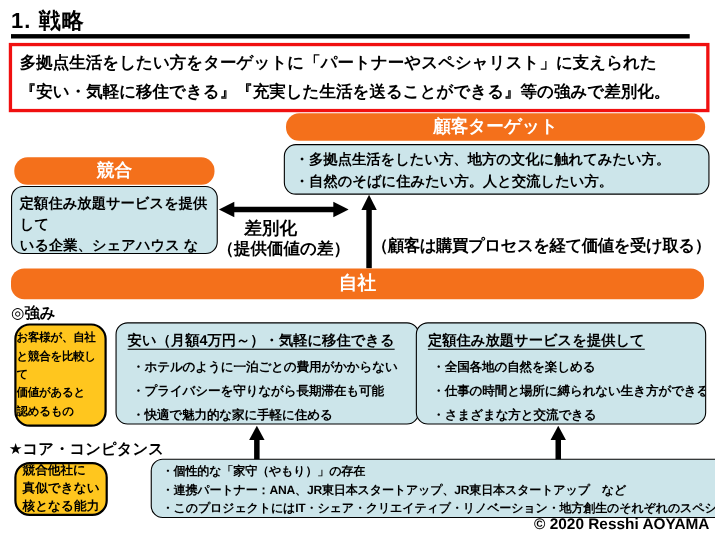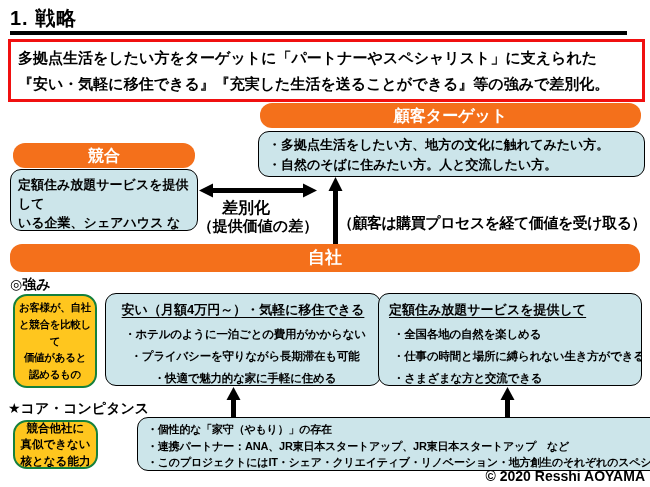--- a/index.html
+++ b/index.html
@@ -39,28 +39,28 @@
   .competitor-box{left:10px;top:169px;width:188px;height:62px;padding:5px 7px;font-size:13px;line-height:19px;}
   .preline{white-space:pre-line;}
   .diff-label{left:198px;top:198px;width:120px;text-align:left;font-size:16px;margin-left:24px;}
   .diff-sublabel{left:182px;top:217px;width:152px;text-align:center;font-size:15px;white-space:nowrap;}
   .tactics-line1{left:347px;top:194px;font-size:15px;white-space:nowrap;}
   .tactics-line2{left:338px;top:214px;font-size:15px;white-space:nowrap;letter-spacing:-0.5px;}
   .section-label{font-size:14px;}
   .strengths-label{left:10px;top:276px;}
   .core-label{left:8px;top:400px;}
   .yellowbox{
-    background:var(--yellow);border:2px solid #15803d;border-radius:14px;
+    background:var(--yellow);border:2px solid #000000;border-radius:14px;
     box-sizing:border-box;display:flex;align-items:center;justify-content:center;
-    text-align:center;overflow:hidden;
+    overflow:hidden;
   }
   .yellow-strength{left:13px;top:294px;width:84px;height:94px;font-size:10.5px;line-height:1.6;letter-spacing:-0.3px;}
   .yellow-core{left:13px;top:420px;width:85px;height:49px;font-size:11.5px;line-height:1.4;}
   .strength-box{padding:6px 10px;box-sizing:border-box;}
-  .strength-1{left:105px;top:293px;width:276px;height:93px;text-align:center;}
+  .strength-1{left:105px;top:293px;width:276px;height:93px;}
   .strength-2{left:378px;top:293px;width:264px;height:93px;}
   .strength-title{font-size:13px;text-decoration:underline;text-underline-offset:3px;margin:1px 0 4px 0;white-space:nowrap;}
   .strength-bullet{font-size:11.5px;line-height:22px;padding-left:4px;white-space:nowrap;letter-spacing:-0.2px;}
   .core-box{left:105px;top:417px;width:537px;height:54px;padding:3px 9px;margin-left:32px;}
   .core-bullet{font-size:11px;line-height:16.5px;white-space:nowrap;letter-spacing:-0.2px;}
   .copyright{right:5px;top:468px;font-size:14px;}
   svg.arrow{display:block;}
   .h-arrow{left:199px;top:183px;}
   .v-arrow{left:328px;top:177px;}
   .up-arrow-left{left:226px;top:387px;}

